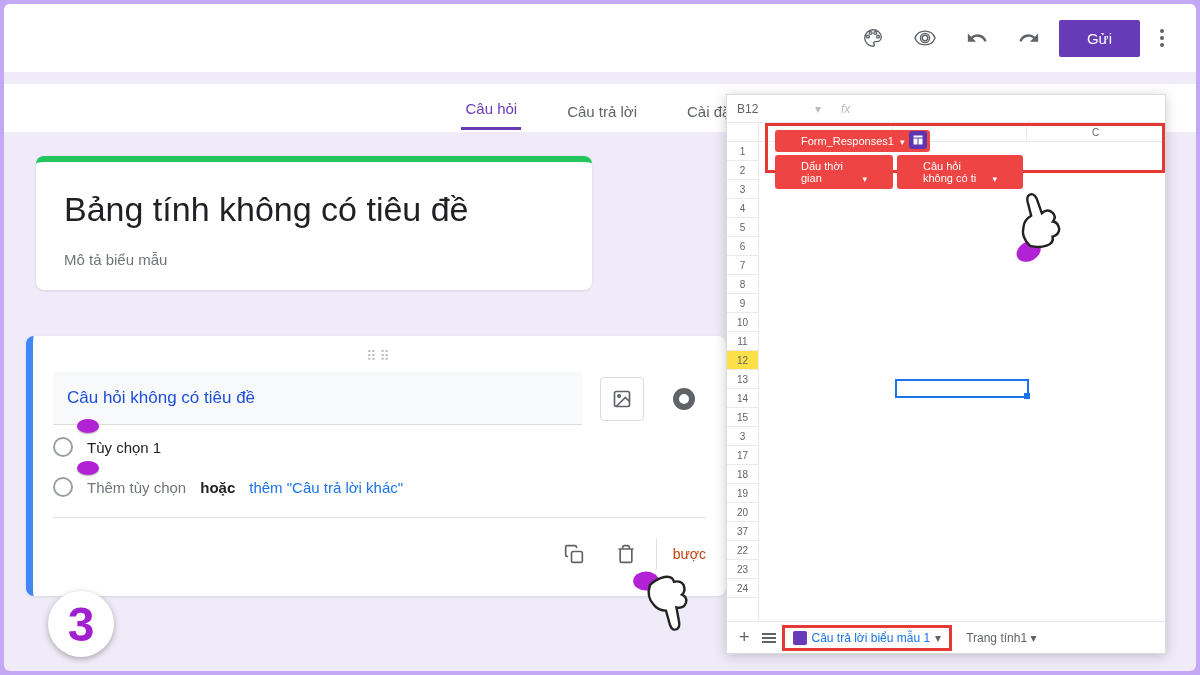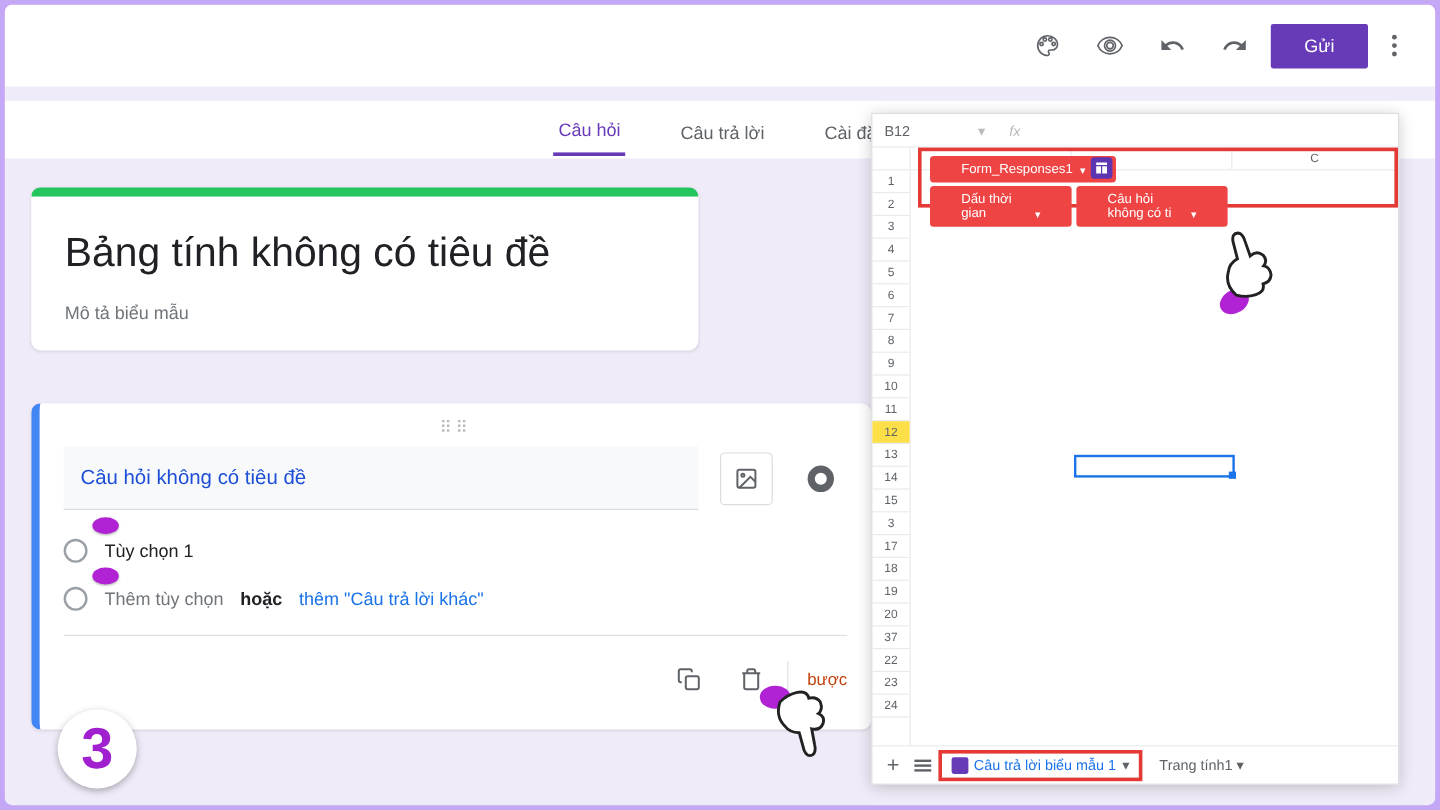--- a/index.html
+++ b/index.html
@@ -8,30 +8,30 @@
 .toolbar{position:absolute;top:0;left:0;right:0;height:68px;background:#fff;display:flex;align-items:center;justify-content:flex-end;padding:0 20px;gap:8px}
 .tool-icon{width:44px;height:44px;display:flex;align-items:center;justify-content:center;border-radius:50%;cursor:pointer;color:#5f6368}
 .tool-icon svg{width:22px;height:22px;fill:currentColor}
 .send-btn{background:#673ab7;color:#fff;border:none;padding:10px 28px;border-radius:2px;font-size:15px;font-weight:500;cursor:pointer}
 .more-icon{display:flex;flex-direction:column;gap:3px;padding:12px;cursor:pointer}
 .more-icon span{width:4px;height:4px;background:#5f6368;border-radius:50%}
 .tabs{position:absolute;top:80px;left:0;right:0;display:flex;justify-content:center;gap:42px;background:#fff;height:48px;align-items:flex-end;padding-bottom:2px}
 .tab{color:#5f6368;font-size:15px;padding:10px 4px;cursor:pointer}
 .tab.active{color:#673ab7;border-bottom:3px solid #673ab7;font-weight:500}
 .card{position:absolute;background:#fff;border-radius:8px;box-shadow:0 1px 3px rgba(0,0,0,0.1)}
-.title-card{top:152px;left:22px;width:556px;padding:28px 28px 22px;border-top:8px solid #22c55e}
+.title-card{top:152px;left:32px;width:556px;padding:28px 28px 22px;border-top:6px solid #22c55e}
 .form-title{font-size:34px;color:#202124;font-weight:400;margin-bottom:22px}
 .form-desc{font-size:15px;color:#70757a}
 .q-card{top:332px;left:22px;width:700px;border-left:7px solid #4285f4;padding:12px 20px 20px}
 .drag{text-align:center;color:#bbb;height:16px;letter-spacing:3px;font-size:14px}
 .q-row{display:flex;align-items:center;gap:18px;margin-top:8px}
 .q-title{flex:1;background:#f8f9fa;border:none;border-bottom:1px solid #dadce0;padding:16px 14px;font-size:17px;color:#1d4ed8}
 .sq{width:44px;height:44px;border:1px solid #dadce0;border-radius:4px;display:flex;align-items:center;justify-content:center;color:#5f6368;cursor:pointer}
 .rdot{width:22px;height:22px;border:6px solid #5f6368;border-radius:50%}
-.opts{margin-top:24px}
+.opts{margin-top:12px}
 .opt{display:flex;align-items:center;gap:14px;margin-bottom:20px;position:relative}
 .radio{width:20px;height:20px;border:2px solid #9aa0a6;border-radius:50%}
 .opt-text{font-size:15px;color:#202124}
 .opt-text.gray{color:#70757a}
 .opt-link{color:#1a73e8;cursor:pointer}
 .pblob{position:absolute;width:22px;height:14px;background:#b022d4;border-radius:50%;box-shadow:0 1px 2px rgba(0,0,0,0.3)}
 .q-footer{display:flex;align-items:center;justify-content:flex-end;gap:8px;margin-top:18px;padding-top:14px;border-top:1px solid #e0e0e0}
 .fic{width:44px;height:44px;display:flex;align-items:center;justify-content:center;color:#5f6368;cursor:pointer}
 .num3{position:absolute;left:44px;bottom:14px;width:66px;height:66px;display:flex;align-items:center;justify-content:center;font-size:48px;font-weight:900;color:#a020d0;background:#fff;border-radius:50%;text-shadow:-2px -2px 0 #fff,2px -2px 0 #fff,-2px 2px 0 #fff,2px 2px 0 #fff;filter:drop-shadow(0 2px 3px rgba(0,0,0,0.3))}
 .sheet{position:absolute;top:90px;right:30px;width:440px;height:560px;background:#fff;border:1px solid #dadce0;box-shadow:0 2px 12px rgba(0,0,0,0.2);display:flex;flex-direction:column}

